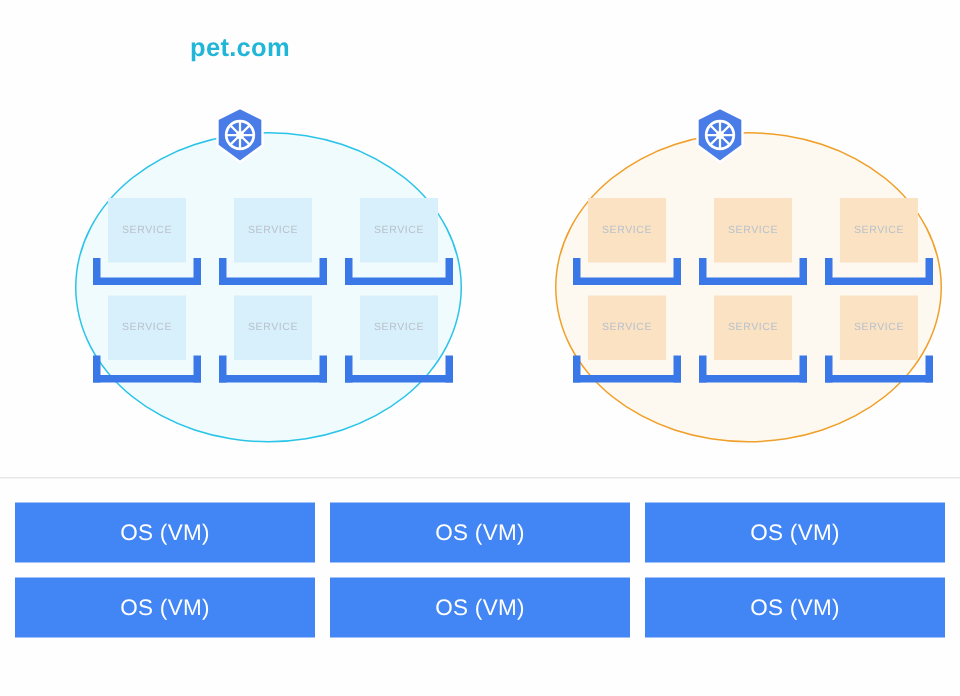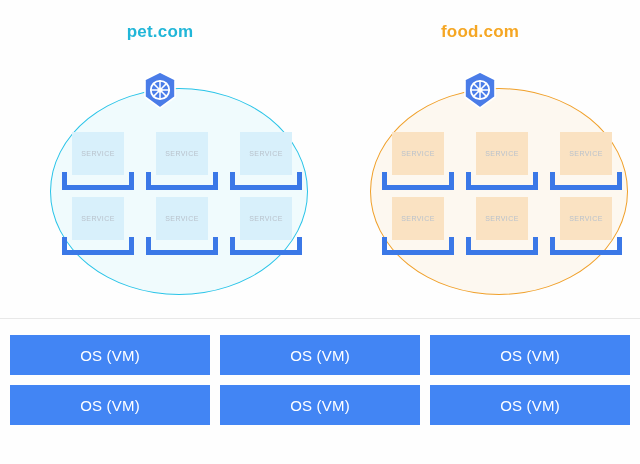--- a/index.html
+++ b/index.html
@@ -209,21 +209,20 @@
         <div class="tray"></div>
       </div>
       <div class="service-cell">
         <div class="service-box">SERVICE</div>
         <div class="tray"></div>
       </div>
     </div>
   </div>
 
   <div class="cluster food">
-    <div class="cluster-title">food.com</div>
 
     <div class="ellipse"></div>
 
     <div class="k8s-badge">
       <svg viewBox="0 0 40 40" xmlns="http://www.w3.org/2000/svg">
         <polygon points="20,2 35,9.5 35,27 20,38 5,27 5,9.5" fill="#4a7ce8" stroke="#ffffff" stroke-width="1.6"></polygon>
         <circle cx="20" cy="20" r="9.2" fill="none" stroke="#ffffff" stroke-width="1.8"></circle>
         <circle cx="20" cy="20" r="2.6" fill="#ffffff"></circle>
         <g stroke="#ffffff" stroke-width="1.5" stroke-linecap="round">
           <line x1="20" y1="11" x2="20" y2="17.6"></line>

